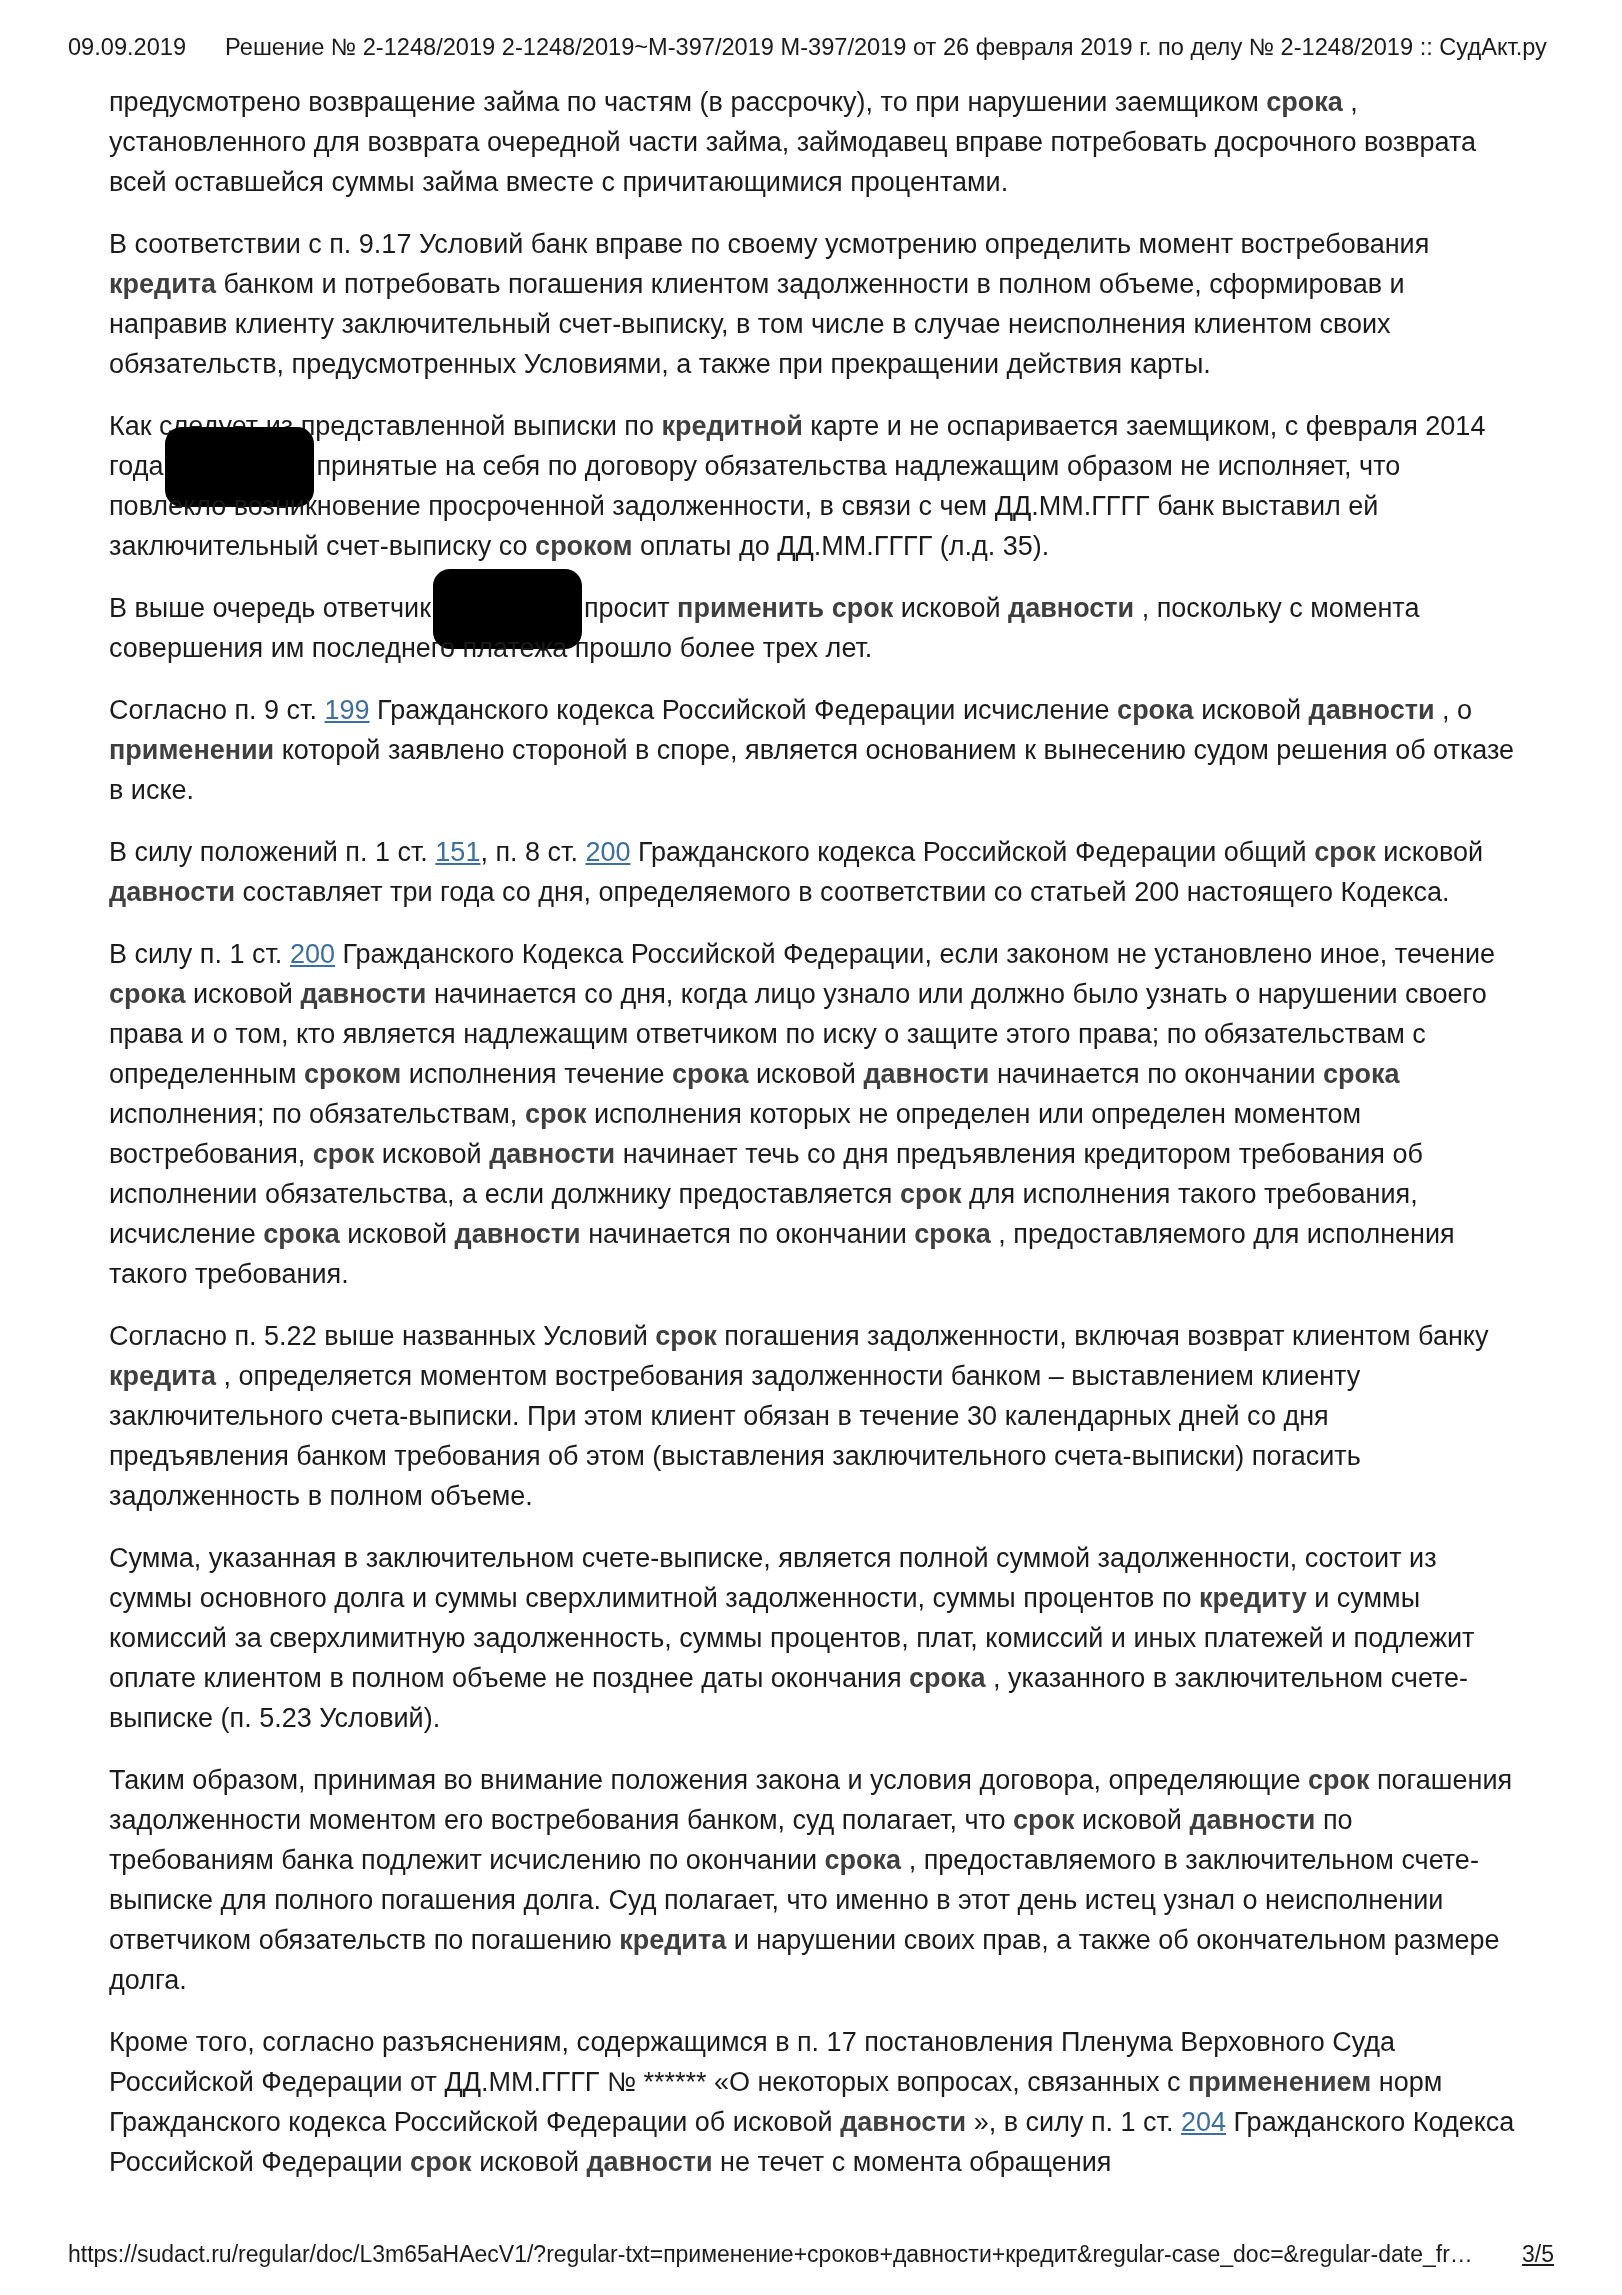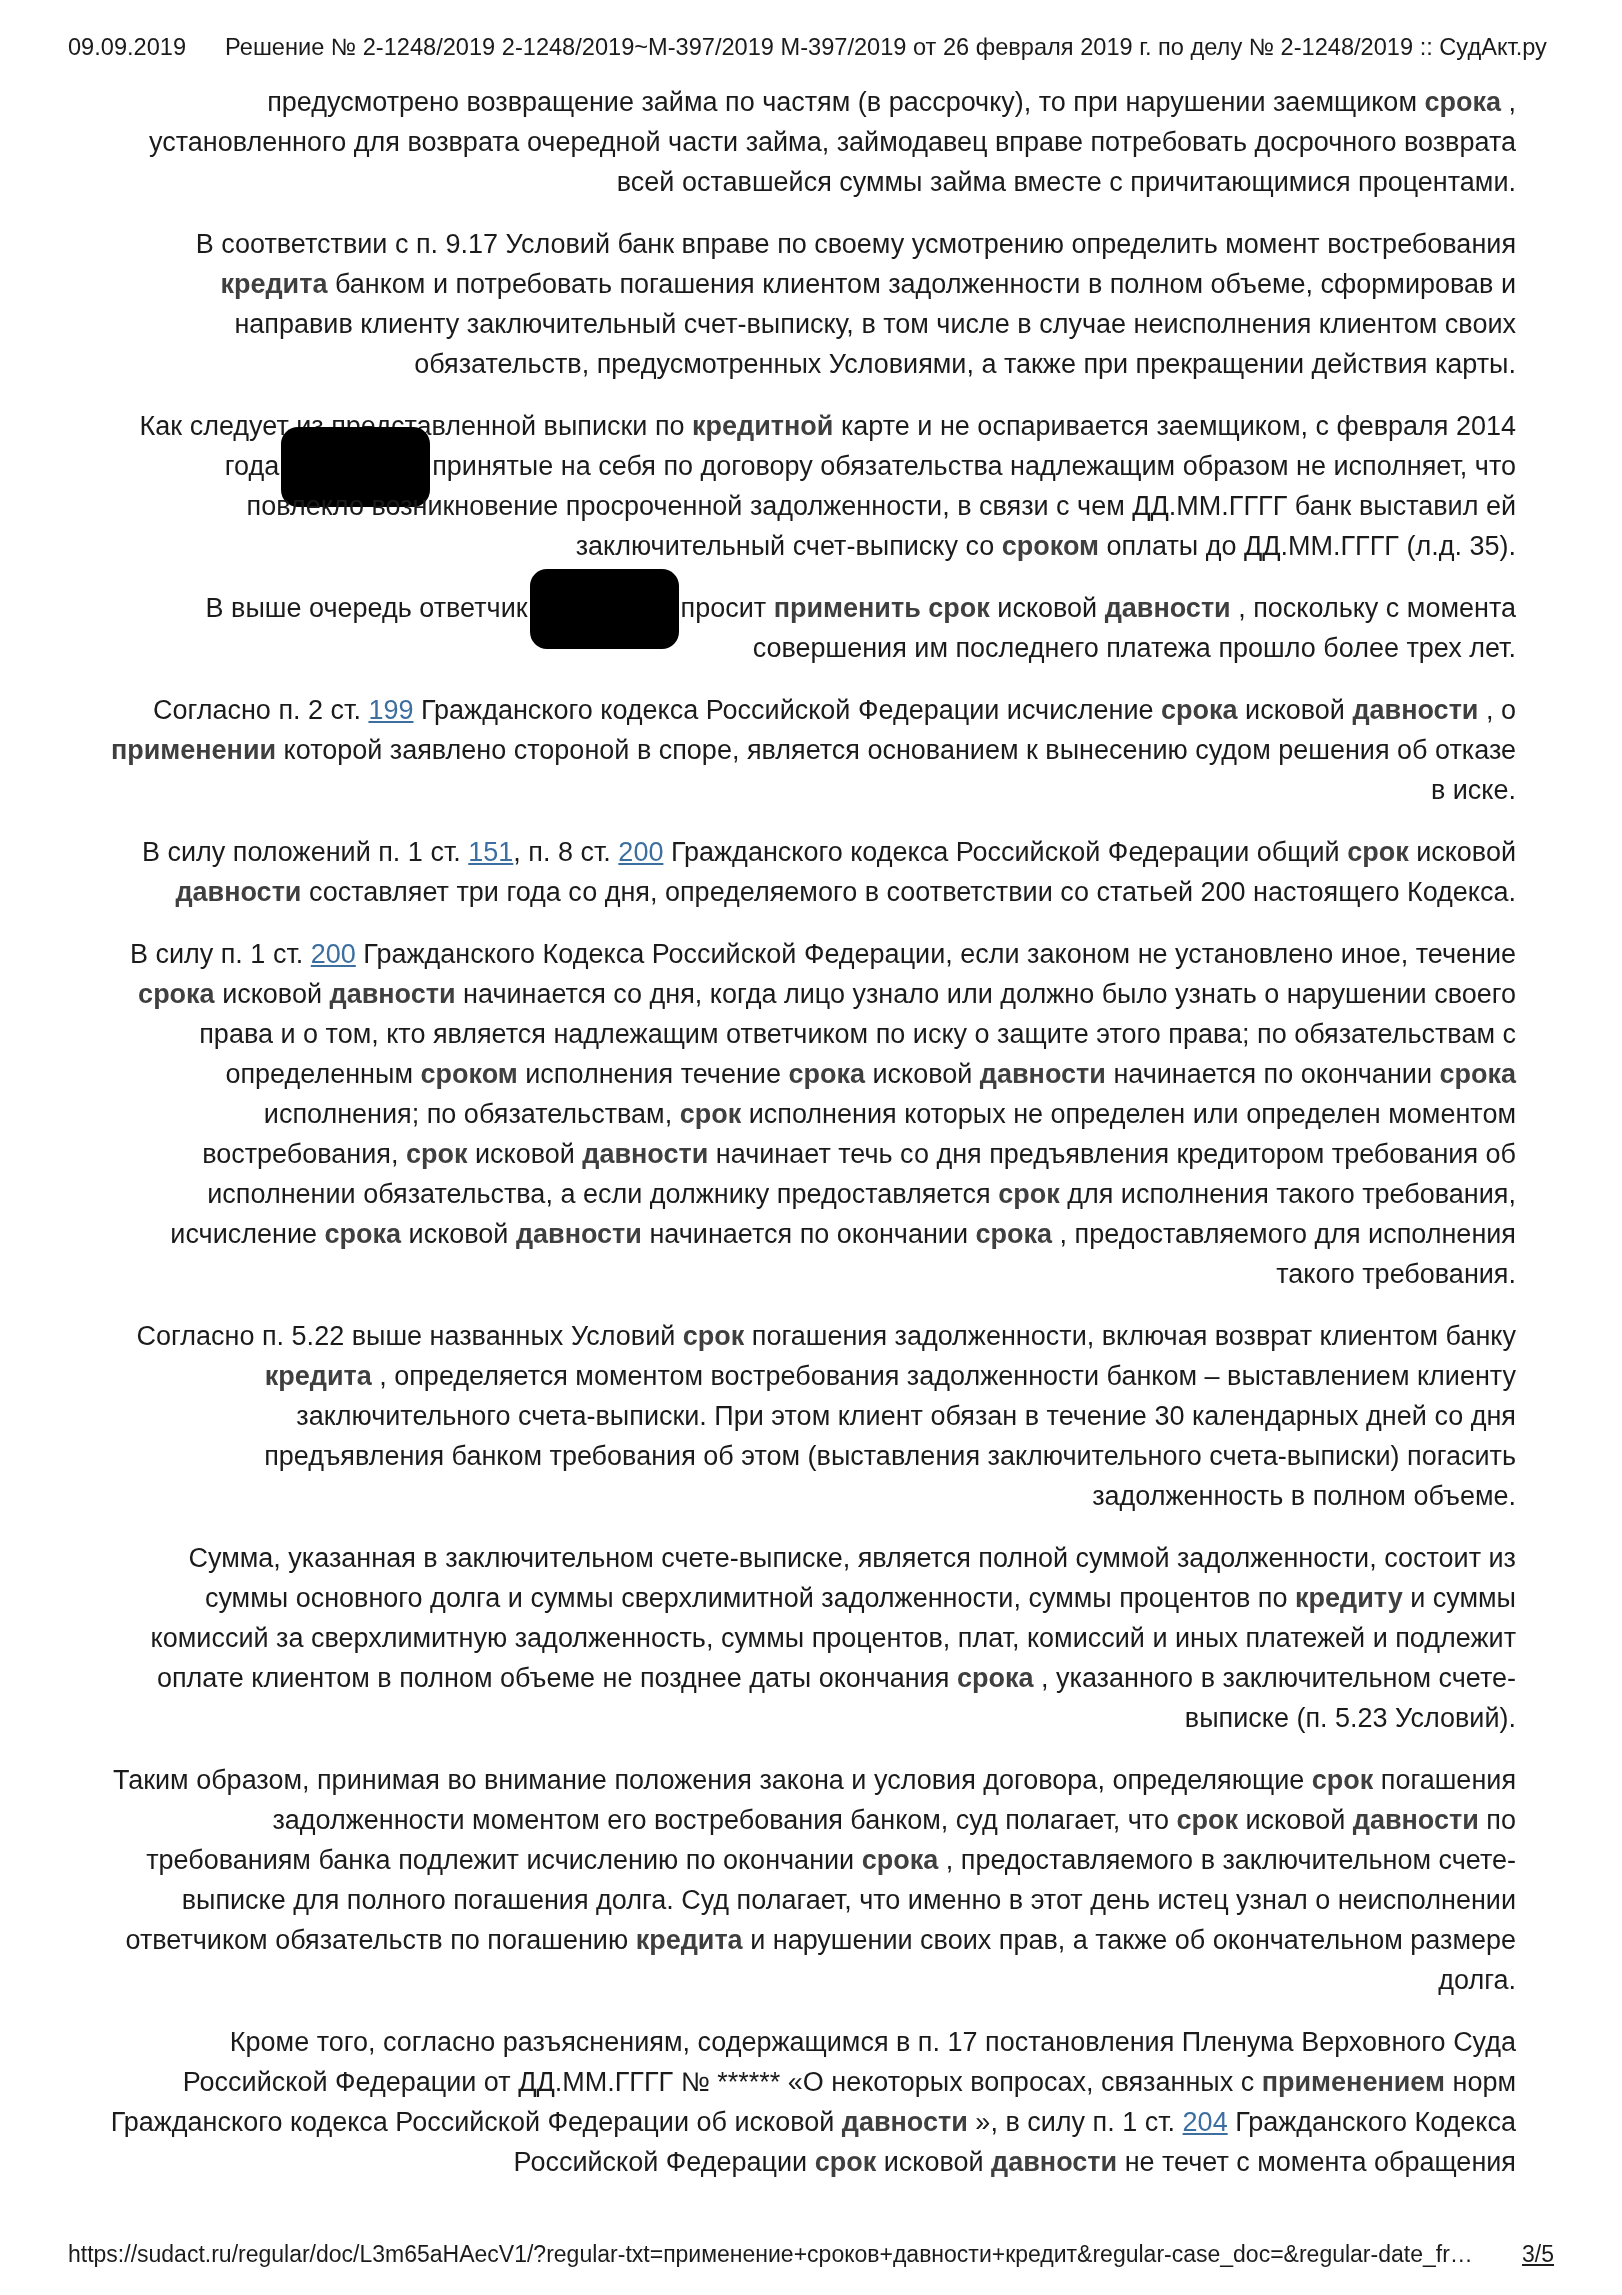--- a/index.html
+++ b/index.html
@@ -28,21 +28,21 @@
   .content {
     position: absolute;
     top: 82px;
     left: 109px;
     width: 1407px;
     font-size: 27px;
     line-height: 40px;
     color: #1b1b1b;
     text-align: left;
   }
-  .content p { margin: 0 0 22px 0; text-align: right; }
+  .content p { margin: 0 0 22px 0; }
   .kw { font-weight: bold; color: #3f3f3f; }
   a.ref { color: #3c6e9f; text-decoration: underline; cursor: pointer; }
   .redact {
     display: inline-block;
     width: 149px;
     height: 80px;
     background: #000000;
     border-radius: 17px;
     vertical-align: middle;
     margin: -27.5px 2px -25px 2px;
@@ -68,21 +68,21 @@
 <div class="page-header">
   <span class="hdr-date">09.09.2019</span>
   <span class="hdr-title">Решение № 2-1248/2019 2-1248/2019~М-397/2019 М-397/2019 от 26 февраля 2019 г. по делу № 2-1248/2019 :: СудАкт.ру</span>
 </div>
 
 <div class="content">
     <p><span>предусмотрено возвращение займа по частям (в рассрочку), то при нарушении заемщиком </span><span class="kw">срока</span><span> , установленного для возврата очередной части займа, займодавец вправе потребовать досрочного возврата всей оставшейся суммы займа вместе с причитающимися процентами.</span></p>
     <p><span>В соответствии с п. 9.17 Условий банк вправе по своему усмотрению определить момент востребования </span><span class="kw">кредита</span><span> банком и потребовать погашения клиентом задолженности в полном объеме, сформировав и направив клиенту заключительный счет-выписку, в том числе в случае неисполнения клиентом своих обязательств, предусмотренных Условиями, а также при прекращении действия карты.</span></p>
     <p><span>Как следует из представленной выписки по </span><span class="kw">кредитной</span><span> карте и не оспаривается заемщиком, с февраля 2014 года</span><span class="redact"></span><span>принятые на себя по договору обязательства надлежащим образом не исполняет, что повлекло возникновение просроченной задолженности, в связи с чем ДД.ММ.ГГГГ банк выставил ей заключительный счет-выписку со </span><span class="kw">сроком</span><span> оплаты до ДД.ММ.ГГГГ (л.д. 35).</span></p>
     <p><span>В выше очередь ответчик</span><span class="redact"></span><span>просит </span><span class="kw">применить срок</span><span> исковой </span><span class="kw">давности</span><span> , поскольку с момента совершения им последнего платежа прошло более трех лет.</span></p>
-    <p><span>Согласно п. 2 ст. </span><a class="ref">199</a><span> Гражданского кодекса Российской Федерации исчисление </span><span class="kw">срока</span><span> исковой </span><span class="kw">давности</span><span> , о </span><span class="kw">применении</span><span> которой заявлено стороной в споре, является основанием к вынесению судом решения об отказе в иске.</span></p>
+    <p><span>Согласно п. 9 ст. </span><a class="ref">199</a><span> Гражданского кодекса Российской Федерации исчисление </span><span class="kw">срока</span><span> исковой </span><span class="kw">давности</span><span> , о </span><span class="kw">применении</span><span> которой заявлено стороной в споре, является основанием к вынесению судом решения об отказе в иске.</span></p>
     <p><span>В силу положений п. 1 ст. </span><a class="ref">151</a><span>, п. 8 ст. </span><a class="ref">200</a><span> Гражданского кодекса Российской Федерации общий </span><span class="kw">срок</span><span> исковой </span><span class="kw">давности</span><span> составляет три года со дня, определяемого в соответствии со статьей 200 настоящего Кодекса.</span></p>
     <p><span>В силу п. 1 ст. </span><a class="ref">200</a><span> Гражданского Кодекса Российской Федерации, если законом не установлено иное, течение </span><span class="kw">срока</span><span> исковой </span><span class="kw">давности</span><span> начинается со дня, когда лицо узнало или должно было узнать о нарушении своего права и о том, кто является надлежащим ответчиком по иску о защите этого права; по обязательствам с определенным </span><span class="kw">сроком</span><span> исполнения течение </span><span class="kw">срока</span><span> исковой </span><span class="kw">давности</span><span> начинается по окончании </span><span class="kw">срока</span><span> исполнения; по обязательствам, </span><span class="kw">срок</span><span> исполнения которых не определен или определен моментом востребования, </span><span class="kw">срок</span><span> исковой </span><span class="kw">давности</span><span> начинает течь со дня предъявления кредитором требования об исполнении обязательства, а если должнику предоставляется </span><span class="kw">срок</span><span> для исполнения такого требования, исчисление </span><span class="kw">срока</span><span> исковой </span><span class="kw">давности</span><span> начинается по окончании </span><span class="kw">срока</span><span> , предоставляемого для исполнения такого требования.</span></p>
     <p><span>Согласно п. 5.22 выше названных Условий </span><span class="kw">срок</span><span> погашения задолженности, включая возврат клиентом банку </span><span class="kw">кредита</span><span> , определяется моментом востребования задолженности банком – выставлением клиенту заключительного счета-выписки. При этом клиент обязан в течение 30 календарных дней со дня предъявления банком требования об этом (выставления заключительного счета-выписки) погасить задолженность в полном объеме.</span></p>
     <p><span>Сумма, указанная в заключительном счете-выписке, является полной суммой задолженности, состоит из суммы основного долга и суммы сверхлимитной задолженности, суммы процентов по </span><span class="kw">кредиту</span><span> и суммы комиссий за сверхлимитную задолженность, суммы процентов, плат, комиссий и иных платежей и подлежит оплате клиентом в полном объеме не позднее даты окончания </span><span class="kw">срока</span><span> , указанного в заключительном счете-выписке (п. 5.23 Условий).</span></p>
     <p><span>Таким образом, принимая во внимание положения закона и условия договора, определяющие </span><span class="kw">срок</span><span> погашения задолженности моментом его востребования банком, суд полагает, что </span><span class="kw">срок</span><span> исковой </span><span class="kw">давности</span><span> по требованиям банка подлежит исчислению по окончании </span><span class="kw">срока</span><span> , предоставляемого в заключительном счете-выписке для полного погашения долга. Суд полагает, что именно в этот день истец узнал о неисполнении ответчиком обязательств по погашению </span><span class="kw">кредита</span><span> и нарушении своих прав, а также об окончательном размере долга.</span></p>
     <p><span>Кроме того, согласно разъяснениям, содержащимся в п. 17 постановления Пленума Верховного Суда Российской Федерации от ДД.ММ.ГГГГ № ****** «О некоторых вопросах, связанных с </span><span class="kw">применением</span><span> норм Гражданского кодекса Российской Федерации об исковой </span><span class="kw">давности</span><span> », в силу п. 1 ст. </span><a class="ref">204</a><span> Гражданского Кодекса Российской Федерации </span><span class="kw">срок</span><span> исковой </span><span class="kw">давности</span><span> не течет с момента обращения</span></p>
   </div>
 
 <div class="page-footer">
   <span class="ftr-url">https://sudact.ru/regular/doc/L3m65aHAecV1/?regular-txt=применение+сроков+давности+кредит&amp;regular-case_doc=&amp;regular-date_from=&amp;reg…</span>

